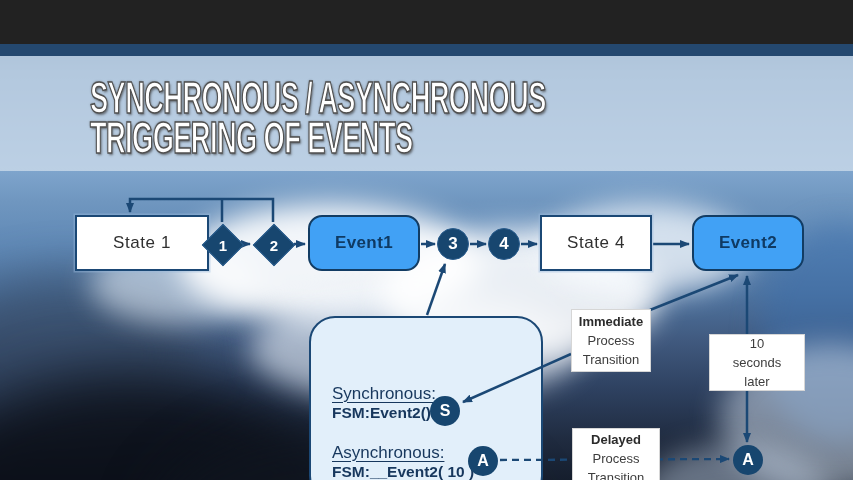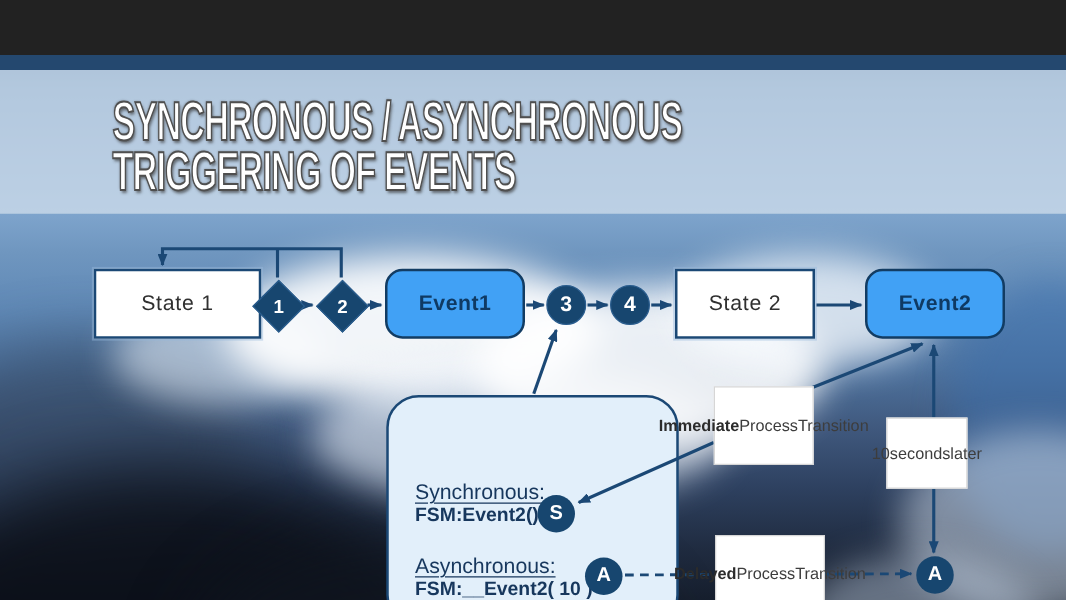--- a/index.html
+++ b/index.html
@@ -59,21 +59,21 @@
   
   .fsm{position:absolute;left:309px;top:272px;width:234px;height:186px;border-radius:26px;
     background:var(--panelFill,#e2effa);border:2px solid var(--navy,#1b4875);z-index:4;box-sizing:border-box;}
   .fsm div{position:absolute;left:21px;color:var(--panelText,#17375d);white-space:nowrap;}
   .fsm .t{top:24px;font-size:17.5px;font-weight:bold;text-decoration:underline;text-underline-offset:3px;}
   .fsm .lbl{font-size:17px;text-decoration:underline;text-underline-offset:3px;}
   .fsm .code{font-size:15.5px;font-weight:bold;}
   .fsm .l1{top:66px;} .fsm .l2{top:86px;} .fsm .l3{top:125px;} .fsm .l4{top:145px;}
   
   .callout{position:absolute;background:#fff;border:1px solid #d6d6d6;z-index:7;
-    display:flex;align-items:center;justify-content:center;
+    display:flex;flex-direction:column;align-items:center;justify-content:center;
     color:var(--calloutText,#3d3d3d);font-size:13px;line-height:19px;text-align:center;box-sizing:border-box;}
   .callout .b{font-weight:bold;color:#2b2b2b;}
 </style>
 </head>
 <body>
 
 <div id="slide">
 
   <div class="sky"></div>
   <div class="blob d3"></div>
@@ -140,21 +140,21 @@
   </div>
 
   <div class="circle num" style="left:437px;top:184px;">
     <span>3</span>
   </div>
   <div class="circle num" style="left:488px;top:184px;">
     <span>4</span>
   </div>
 
   <div class="node state" style="left:540px;top:171px;width:112px;height:56px;">
-    <span>State 2</span>
+    <span>State 4</span>
   </div>
 
   <div class="node event" style="left:692px;top:171px;width:112px;height:56px;">
     <span>Event2</span>
   </div>
 
   <div class="fsm">
     <div class="lbl l1">Synchronous:</div>
     <div class="code l2">FSM:Event2()</div>
     <div class="lbl l3">Asynchronous:</div>
@@ -170,21 +170,21 @@
   <div class="circle badge" style="left:733px;top:401px;">
     <span>A</span>
   </div>
 
   <div class="callout" style="left:571px;top:265px;width:80px;height:63px;">
     <span class="b">Immediate</span>
     <span>Process</span>
     <span>Transition</span>
   </div>
 
-  <div class="callout" style="left:709px;top:290px;width:65px;height:57px;">
+  <div class="callout" style="left:709px;top:290px;width:96px;height:57px;">
     <span>10</span>
     <span>seconds</span>
     <span>later</span>
   </div>
 
   <div class="callout" style="left:572px;top:384px;width:88px;height:61px;">
     <span class="b">Delayed</span>
     <span>Process</span>
     <span>Transition</span>
   </div>

